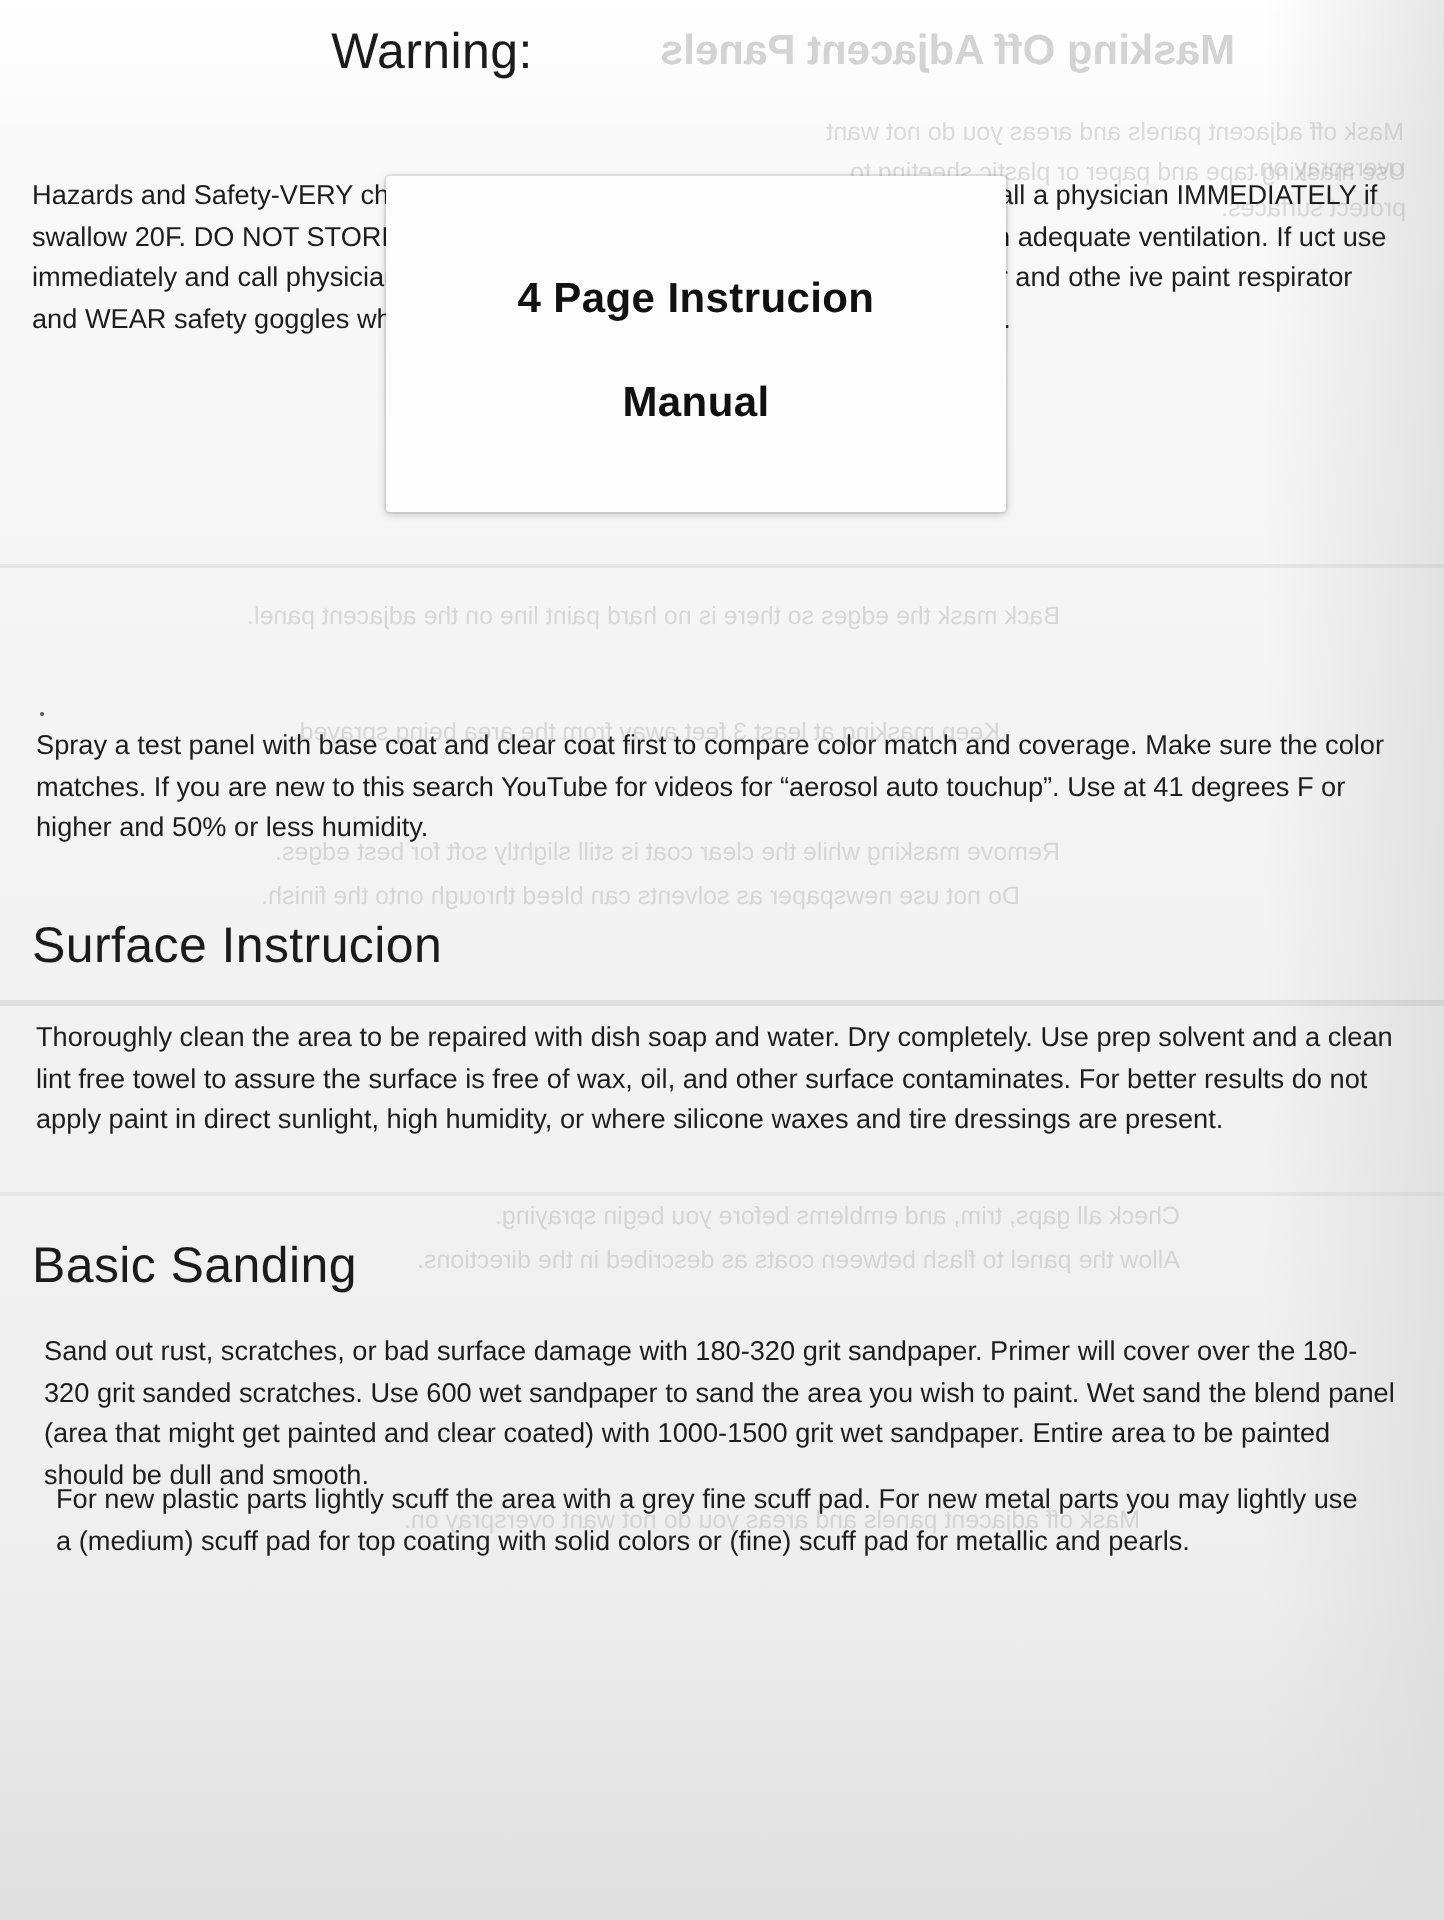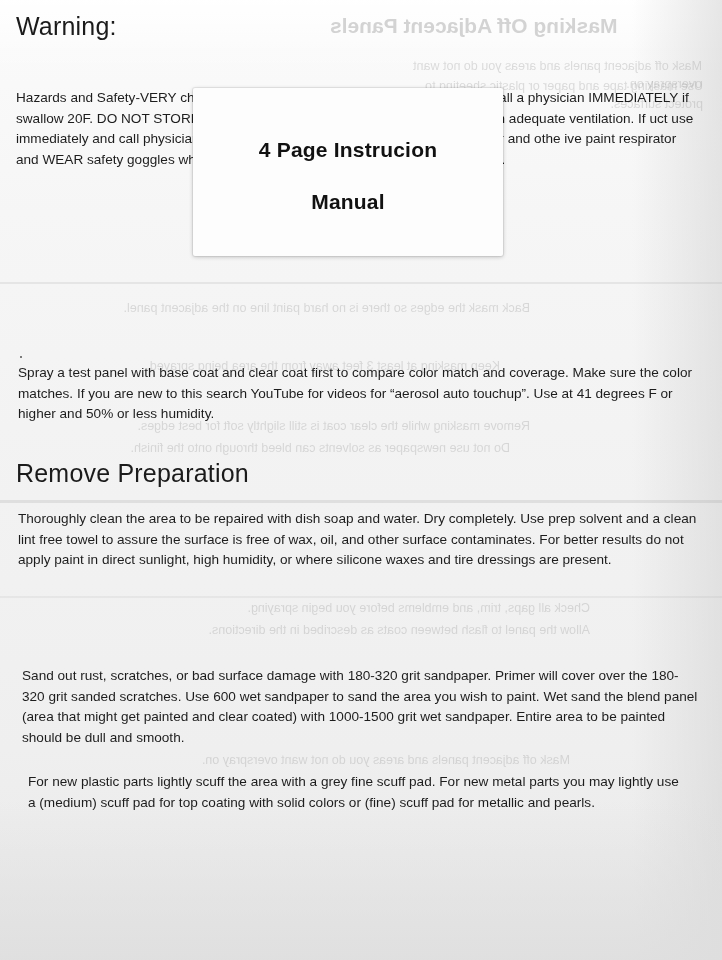--- a/index.html
+++ b/index.html
@@ -160,37 +160,38 @@
   <div class="bleed-block" style="left:30px; top:300px; width:500px;">Back mask the edges so there is no hard paint line on the adjacent panel.</div>
   <div class="bleed-block" style="left:30px; top:358px; width:470px;">Keep masking at least 3 feet away from the area being sprayed.</div>
   <div class="bleed-block" style="left:30px; top:418px; width:500px;">Remove masking while the clear coat is still slightly soft for best edges.</div>
   <div class="bleed-block" style="left:30px; top:440px; width:480px;">Do not use newspaper as solvents can bleed through onto the finish.</div>
   <div class="bleed-block" style="left:30px; top:600px; width:560px;">Check all gaps, trim, and emblems before you begin spraying.</div>
   <div class="bleed-block" style="left:30px; top:622px; width:560px;">Allow the panel to flash between coats as described in the directions.</div>
   <div class="bleed-block" style="left:150px; top:752px; width:420px;">Mask off adjacent panels and areas you do not want overspray on.</div>
 
   <div class="content">
 
-    <h1 class="section blk" style="left:16px; top:12px; width:400px;">Warning:</h1>
+    <h1 class="section blk" style="left:16px; top:12px; width:400px;text-align:center;">Warning:</h1>
 
     <div class="body-text blk" style="left:16px; top:88px; width:680px;">Hazards and Safety-VERY  ch-up paint including primer and clearcoats a  dren. Call a physician IMMEDIATELY if swallow  20F. DO NOT STORE IN CAR and avoid freezing.  per disposal. Use with adequate ventilation. If  uct use immediately and call physician. This produ  alifornia to cause birth defects, cancer and othe  ive paint respirator and WEAR safety goggles wh  eyes. This includes the primer, paint and clearcoat.</div>
 
 
     <div class="dot" style="left:20px; top:356px;"></div>
 
     <div class="body-text blk" style="left:18px; top:363px; width:690px;">Spray a test panel with base coat and clear coat first to compare color match and coverage. Make sure the color matches.  If you are new to this search YouTube for videos for “aerosol auto touchup”.  Use at 41 degrees F or higher and 50% or less humidity.</div>
 
-    <h1 class="section blk" style="left:16px; top:459px; width:460px;">Remove Preparation</h1>
+    <h1 class="section blk" style="left:16px; top:459px; width:460px;">Surface Instrucion</h1>
 
     <div class="body-text blk" style="left:18px; top:509px; width:680px;">Thoroughly clean the area to be repaired with dish soap and water.  Dry completely. Use prep solvent and a clean lint free towel to assure the surface is free of wax, oil, and other surface contaminates. For better results do not apply paint in direct sunlight, high humidity, or where silicone waxes and tire dressings are present.</div>
 
+    <h1 class="section blk" style="left:16px; top:619px; width:420px;">Basic Sanding</h1>
 
     <div class="body-text blk" style="left:22px; top:666px; width:678px;">Sand out rust, scratches, or bad surface damage with 180-320 grit sandpaper. Primer will cover over the 180-320 grit sanded scratches. Use 600 wet sandpaper to sand the area you wish to paint. Wet sand the blend panel (area that might get painted and clear coated) with 1000-1500 grit wet sandpaper. Entire area to be painted should be dull and smooth.</div>
 
-    <div class="body-text blk" style="left:28px; top:772px; width:660px;">For new plastic parts lightly scuff the area with a grey fine scuff pad. For new metal parts you may lightly use a (medium) scuff pad for top coating with solid colors or (fine) scuff pad for metallic and pearls.</div>
+    <div class="body-text blk" style="left:28px; top:740px; width:660px;">For new plastic parts lightly scuff the area with a grey fine scuff pad. For new metal parts you may lightly use a (medium) scuff pad for top coating with solid colors or (fine) scuff pad for metallic and pearls.</div>
 
   </div>
 
   <div class="overlay-card">
     <div class="card-text">
       <span>4 Page Instrucion</span>
       <span class="l2">Manual</span>
     </div>
   </div>
 

